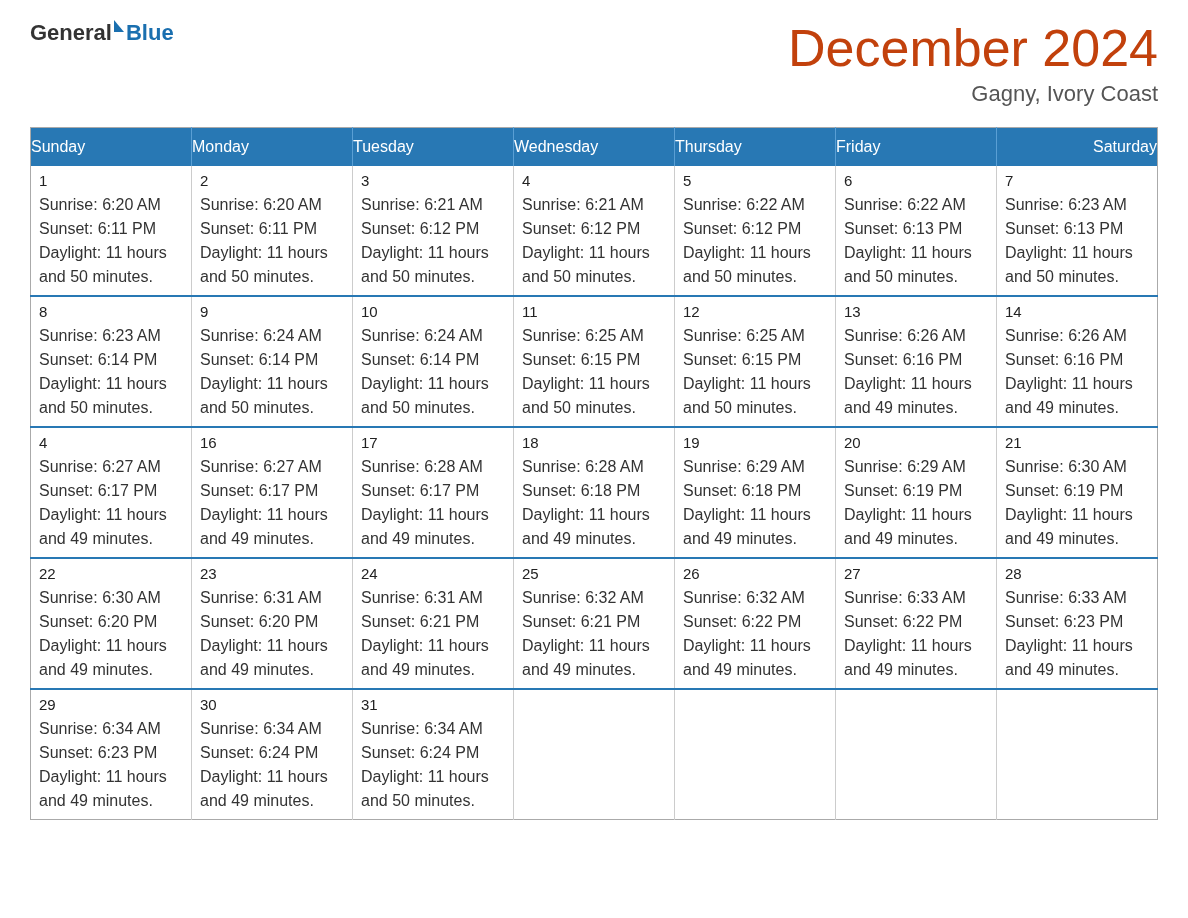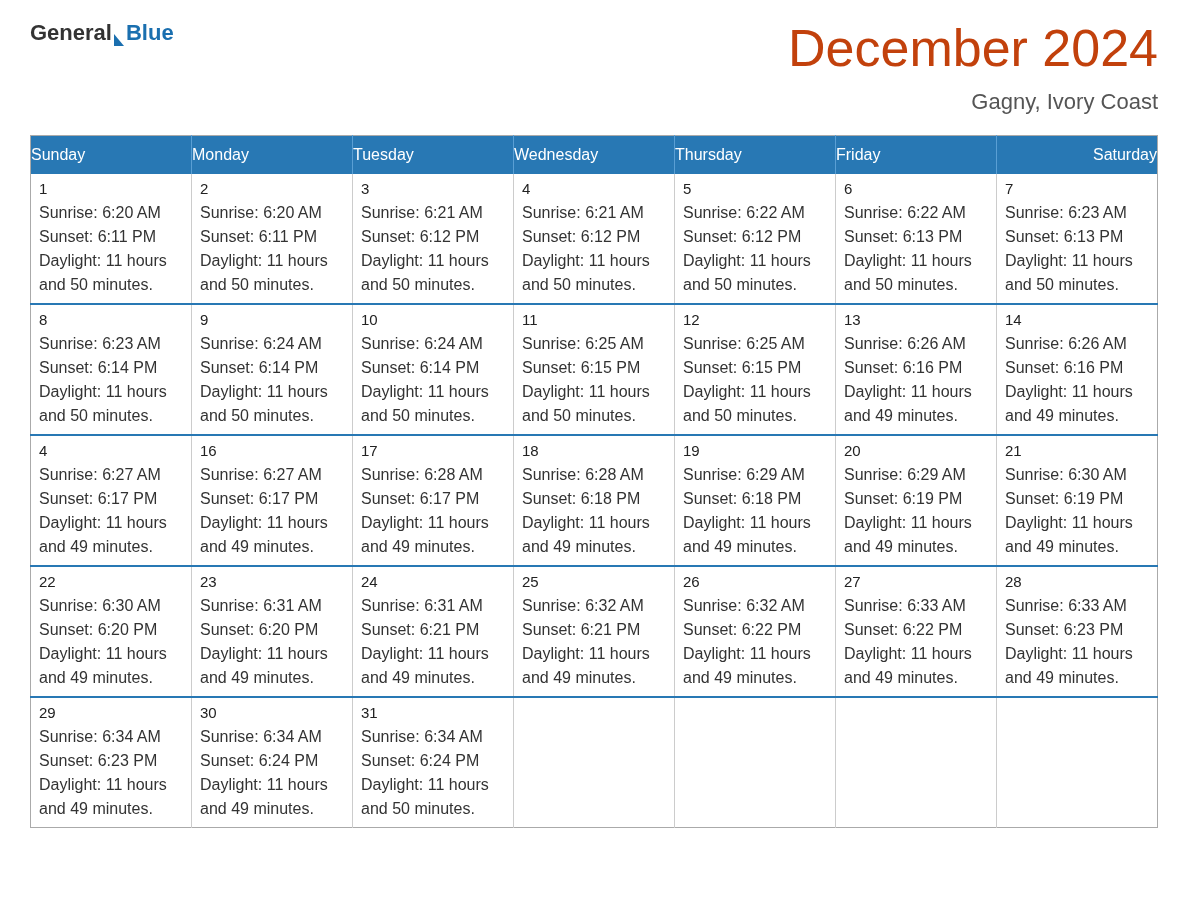--- a/index.html
+++ b/index.html
@@ -16,21 +16,21 @@
       align-items: flex-start;
       margin-bottom: 20px;
     }
     .logo {
       display: flex;
       flex-direction: column;
       align-items: flex-start;
     }
     .logo-text {
       display: flex;
-      align-items: flex-end;
+      align-items: flex-start;
       font-size: 22px;
       font-weight: bold;
       color: #333;
     }
     .logo-general { color: #333; }
     .logo-arrow {
       width: 0;
       height: 0;
       border-left: 10px solid #1a6faf;
       border-top: 12px solid transparent;
@@ -48,21 +48,21 @@
     }
     .month-title {
       font-size: 52px;
       font-weight: normal;
       color: #c2410c;
       line-height: 1.1;
     }
     .location {
       font-size: 22px;
       color: #555;
-      margin-top: 12px;
+      margin-top: 4px;
     }
     .calendar {
       width: 100%;
       border-collapse: collapse;
       border: 1px solid #aaa;
     }
     .calendar th {
       background-color: #2878b4;
       color: #fff;
       padding: 10px 0;

